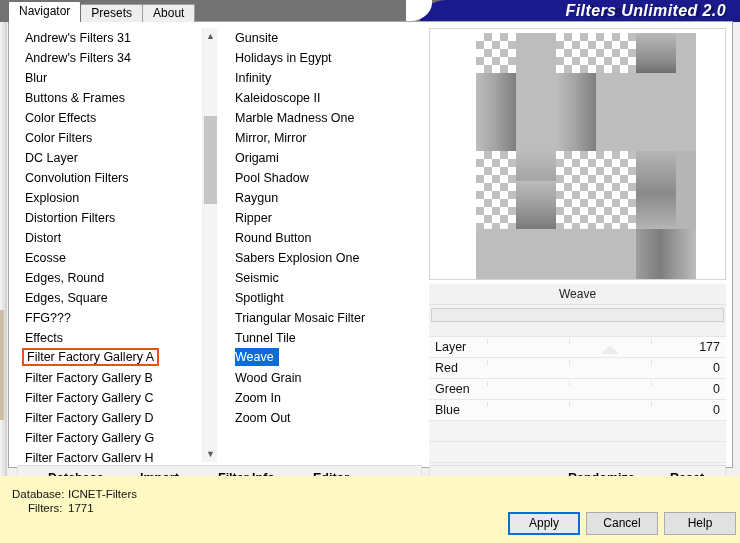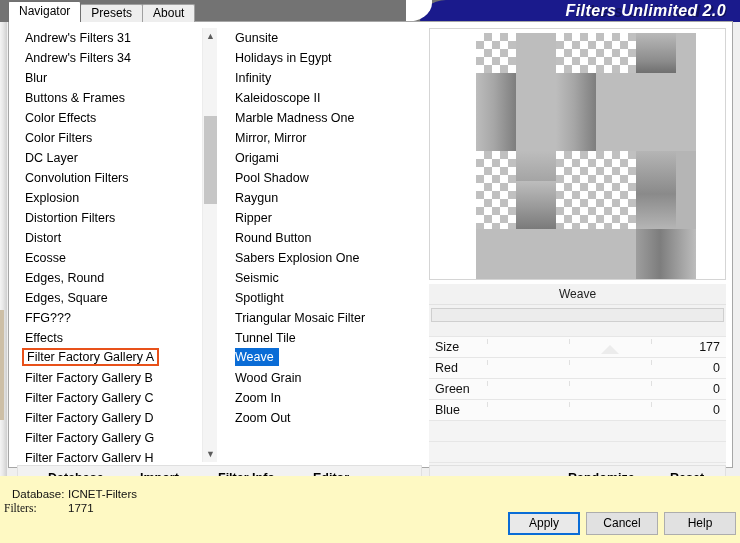--- a/index.html
+++ b/index.html
@@ -383,21 +383,21 @@
       <div class="param-title">Weave</div>
       <div class="preset-field"></div>
       <div class="param-gap"></div>
       <div class="param-rows">
 
         <div class="param-row">
           <div class="tickmark" style="left:58px;"></div>
           <div class="tickmark" style="left:140px;"></div>
           <div class="tickmark" style="left:222px;"></div>
           <div class="slider-mark" style="left:172px;top:8px;"></div>
-          <span class="pname">Size</span>
+          <span class="pname">Layer</span>
           <span class="pval">177</span>
         </div>
 
         <div class="param-row">
           <div class="tickmark" style="left:58px;"></div>
           <div class="tickmark" style="left:140px;"></div>
           <div class="tickmark" style="left:222px;"></div>
           <span class="pname">Red</span>
           <span class="pval">0</span>
         </div>
@@ -442,21 +442,21 @@
     <div id="links-right">
       <div class="linkbtn plain" style="left:138px;">Randomize</div>
       <div class="linkbtn plain" style="left:240px;">Reset</div>
     </div>
 
   </div>
 
   <div id="statusbar">
     <div class="status-label" style="left:12px;top:12px;">Database:</div>
     <div class="status-line" style="left:68px;top:12px;">ICNET-Filters</div>
-    <div class="status-label" style="left:4px;top:26px;font-family:Liberation Serif, serif;">Filters:</div>
+    <div class="status-label" style="left:28px;top:26px;">Filters:</div>
     <div class="status-line" style="left:68px;top:26px;">1771</div>
   </div>
 
   <div class="dlgbtn" style="left:586px;">Cancel</div>
   <div class="dlgbtn default" style="left:508px;">Apply</div>
   <div class="dlgbtn" style="left:664px;">Help</div>
 
 </div>
 
 </body></html>

